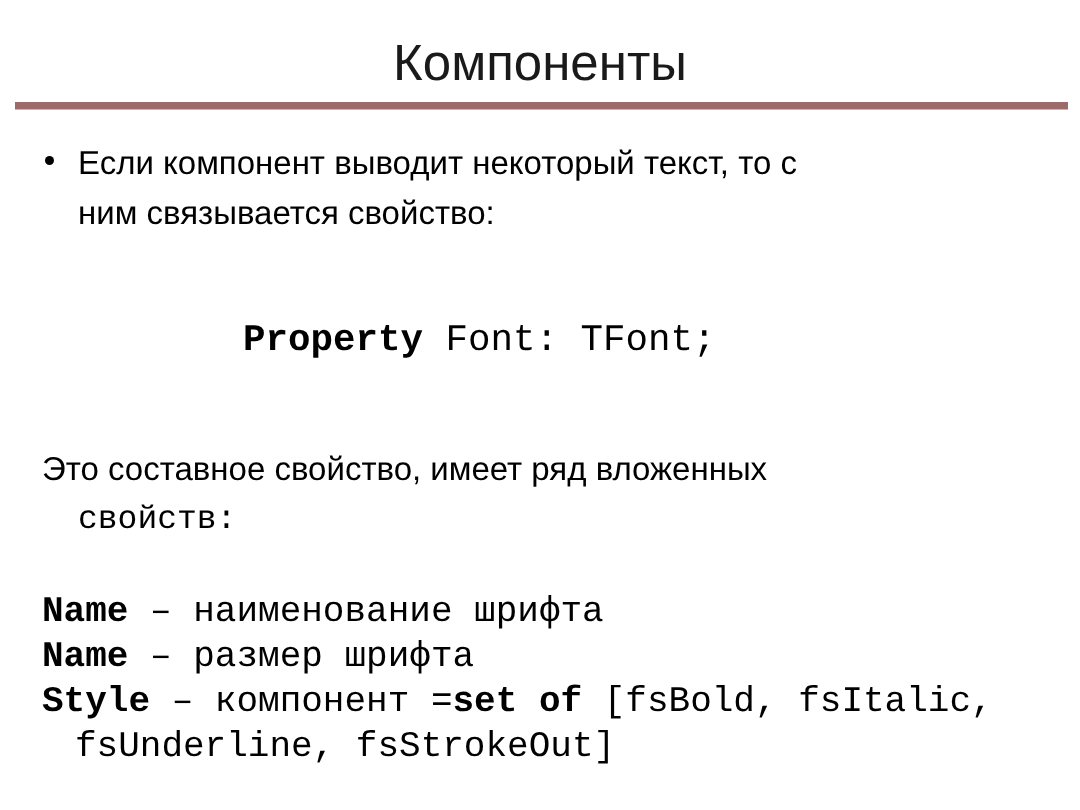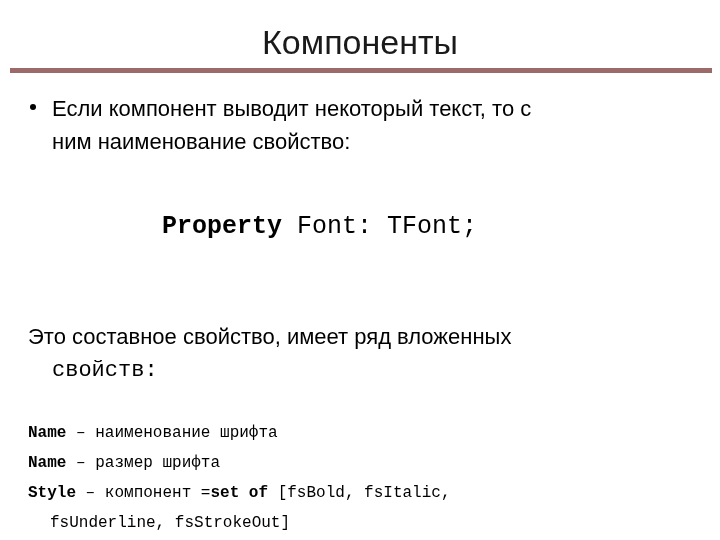--- a/index.html
+++ b/index.html
@@ -80,21 +80,21 @@
     font-size: 22px;
     line-height: 33px;
     color: #000;
     display: block;
   }
   .bullet-text .l2 {
     display: block;
   }
 
   .para-block {
-    margin-top: 48px;
+    margin-top: 24px;
     padding-left: 28px;
     padding-right: 18px;
   }
   .para-text {
     font-family: "Liberation Sans", sans-serif;
     font-size: 22px;
     line-height: 34px;
     color: #000;
     display: block;
   }
@@ -120,21 +120,21 @@
     font-weight: bold;
   }
 
   .prop-list {
     margin-top: 30px;
     padding-left: 28px;
     padding-right: 12px;
   }
   .prop-item {
     font-family: "Liberation Mono", "DejaVu Sans Mono", monospace;
-    font-size: 16px;
+    font-size: 24px;
     line-height: 30px;
     color: #000;
   }
   .prop-item .kw {
     font-weight: bold;
   }
   .prop-item .cont {
     display: block;
     padding-left: 22px;
   }
@@ -149,21 +149,21 @@
   </div>
 
   <div class="title-rule"></div>
 
   <div class="body-area">
 
     <div class="bullet-row">
       <span class="bullet-marker"></span>
       <span class="bullet-text">
         <span>Если компонент выводит некоторый текст, то с</span>
-        <span class="l2">ним наименование свойство:</span>
+        <span class="l2">ним связывается свойство:</span>
       </span>
     </div>
 
     <div class="code-line code-decl">
       <span class="kw">Property</span><span> Font: TFont;</span>
     </div>
 
     <div class="para-block">
       <span class="para-text">
         <span>Это составное свойство, имеет ряд вложенных</span>

